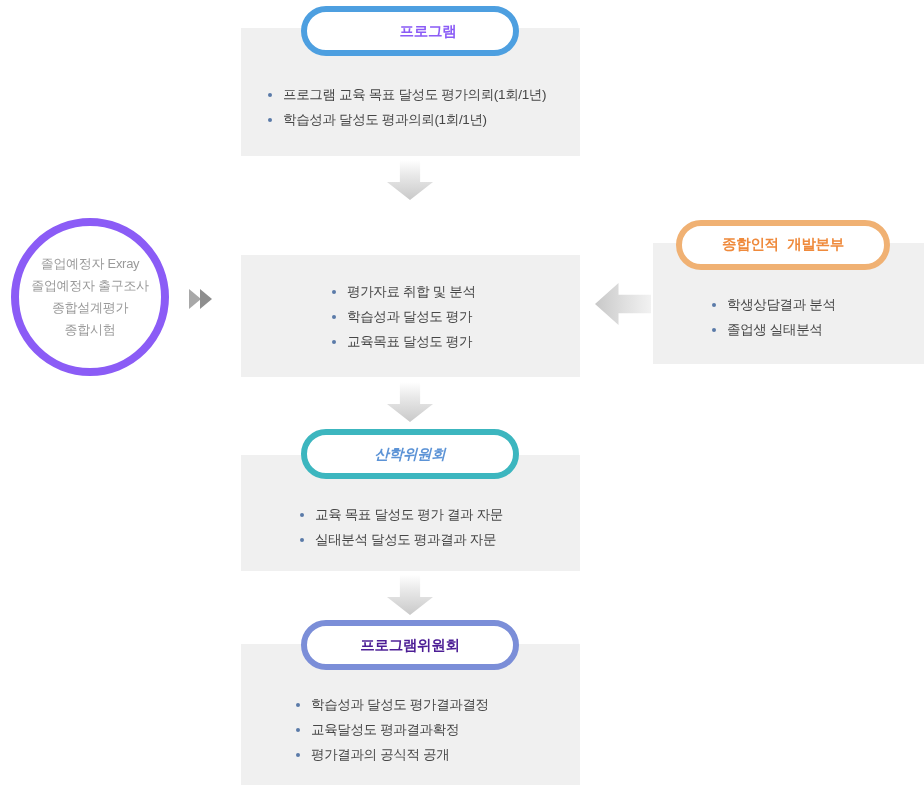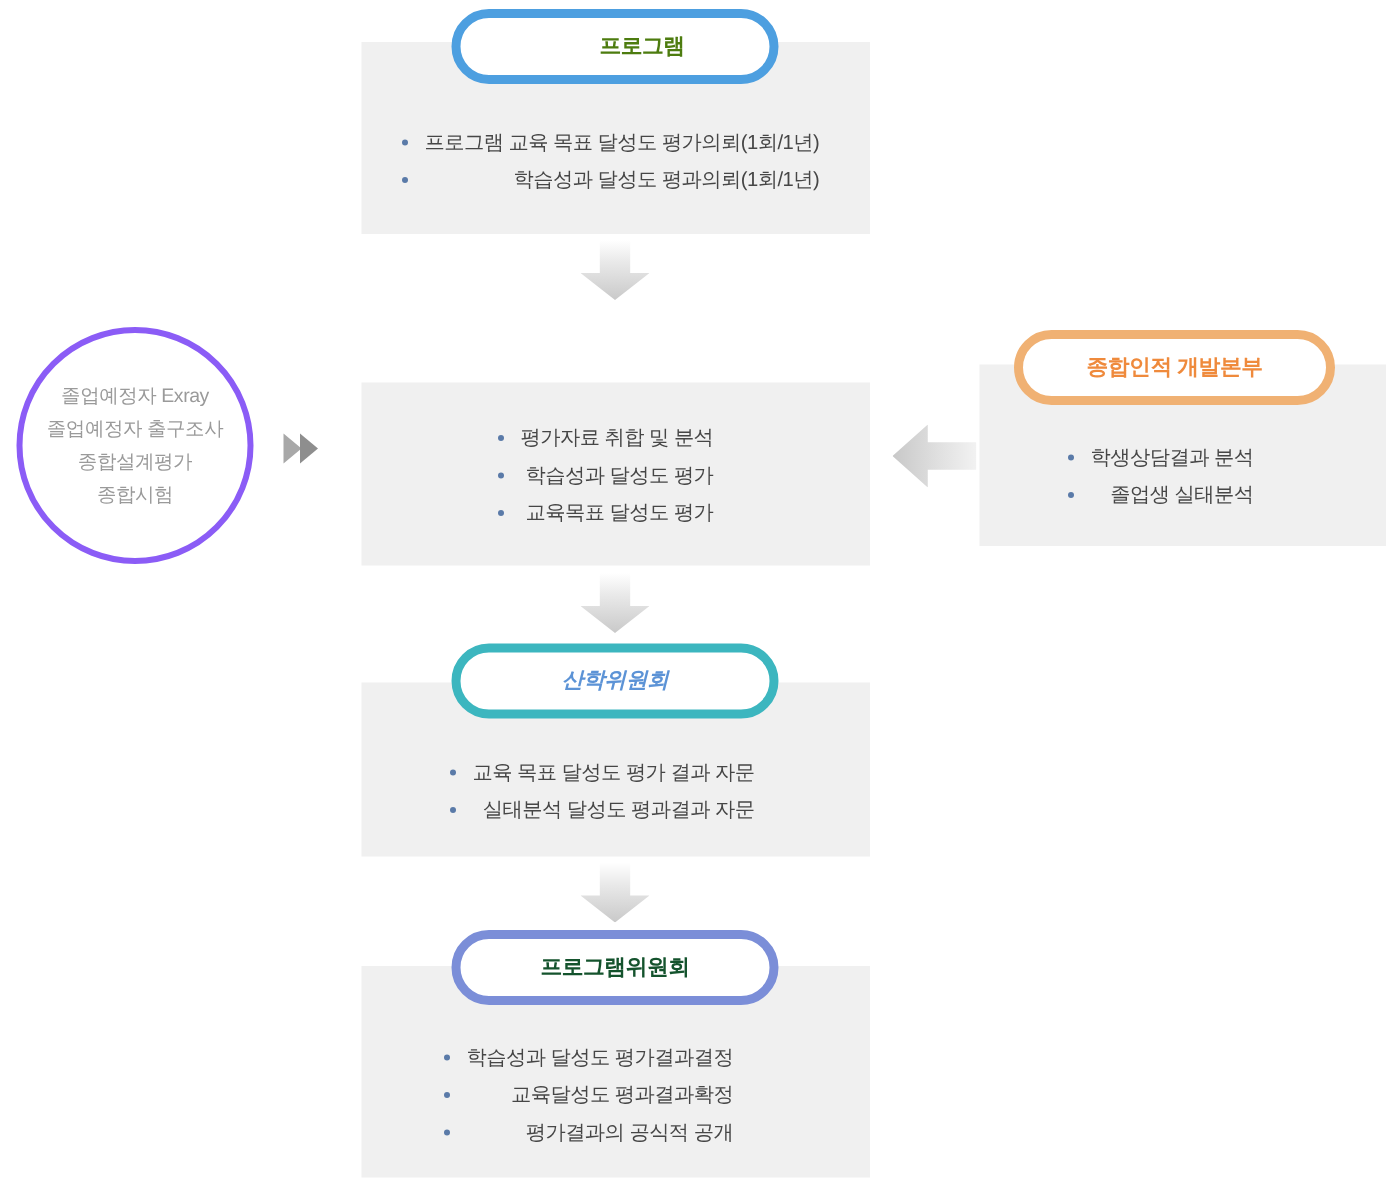--- a/index.html
+++ b/index.html
@@ -39,35 +39,34 @@
   .pill-label {
     font-size: 14.5px;
     font-weight: 700;
     letter-spacing: -0.3px;
     line-height: 1;
     white-space: nowrap;
   }
   .pill.center-pill { left: 301px; width: 218px; }
 
   .pill.c-blue     { border-color: #4d9fe0; }
-  .pill.c-blue     .pill-label { color: #4d7c0f; margin-left: 36px; }
+  .pill.c-blue     .pill-label { color: #8b5cf6; margin-left: 36px; }
   .pill.c-teal     { border-color: #3cb6bf; }
   .pill.c-teal     .pill-label { color: #5c93d6; }
   .pill.c-violet   { border-color: #7b8ed8; }
-  .pill.c-violet   .pill-label { color: #14532d; }
+  .pill.c-violet   .pill-label { color: #4c1d95; }
   .pill.c-orange   { border-color: #f0b173; }
   .pill.c-orange   .pill-label { color: #ef8a3c; }
 
   
   .bullets {
     position: absolute;
     margin: 0;
     padding: 0;
     list-style: none;
-    text-align: right;
   }
   .bullets li {
     position: relative;
     padding-left: 15px;
     font-size: 13.5px;
     line-height: 25px;
     color: #464646;
     letter-spacing: -0.35px;
     white-space: nowrap;
   }
@@ -80,21 +79,21 @@
     border-radius: 50%;
     background: #5a7aa8;
   }
 
   
   .circle {
     position: absolute;
     left: 11px; top: 218px;
     width: 158px; height: 158px;
     border-radius: 50%;
-    border: 4px solid #8b5cf6;
+    border: 8px solid #8b5cf6;
     background: #ffffff;
     display: flex;
     flex-direction: column;
     align-items: center;
     justify-content: center;
   }
   .circle span {
     display: block;
     font-size: 13px;
     line-height: 22px;
@@ -165,21 +164,21 @@
   <div class="panel panel-center" style="top:255px; height:122px;"></div>
   <ul class="bullets" style="left:332px; top:279px;">
     <li>평가자료 취합 및 분석</li>
     <li>학습성과 달성도 평가</li>
     <li>교육목표 달성도 평가</li>
   </ul>
 
   <div class="arrow-down" style="left:387px; top:382px;"></div>
 
   <div class="panel panel-right" style="top:243px; height:121px;"></div>
-  <div class="pill c-orange" style="left:676px; top:220px; width:214px;">
+  <div class="pill c-orange" style="left:676px; top:220px; width:214px;font-family:Liberation Mono, monospace;">
     <span class="pill-label">종합인적 개발본부</span>
   </div>
   <ul class="bullets" style="left:712px; top:292px;">
     <li>학생상담결과 분석</li>
     <li>졸업생 실태분석</li>
   </ul>
 
   <div class="arrow-left"></div>
 
   <div class="panel panel-center" style="top:455px; height:116px;"></div>

